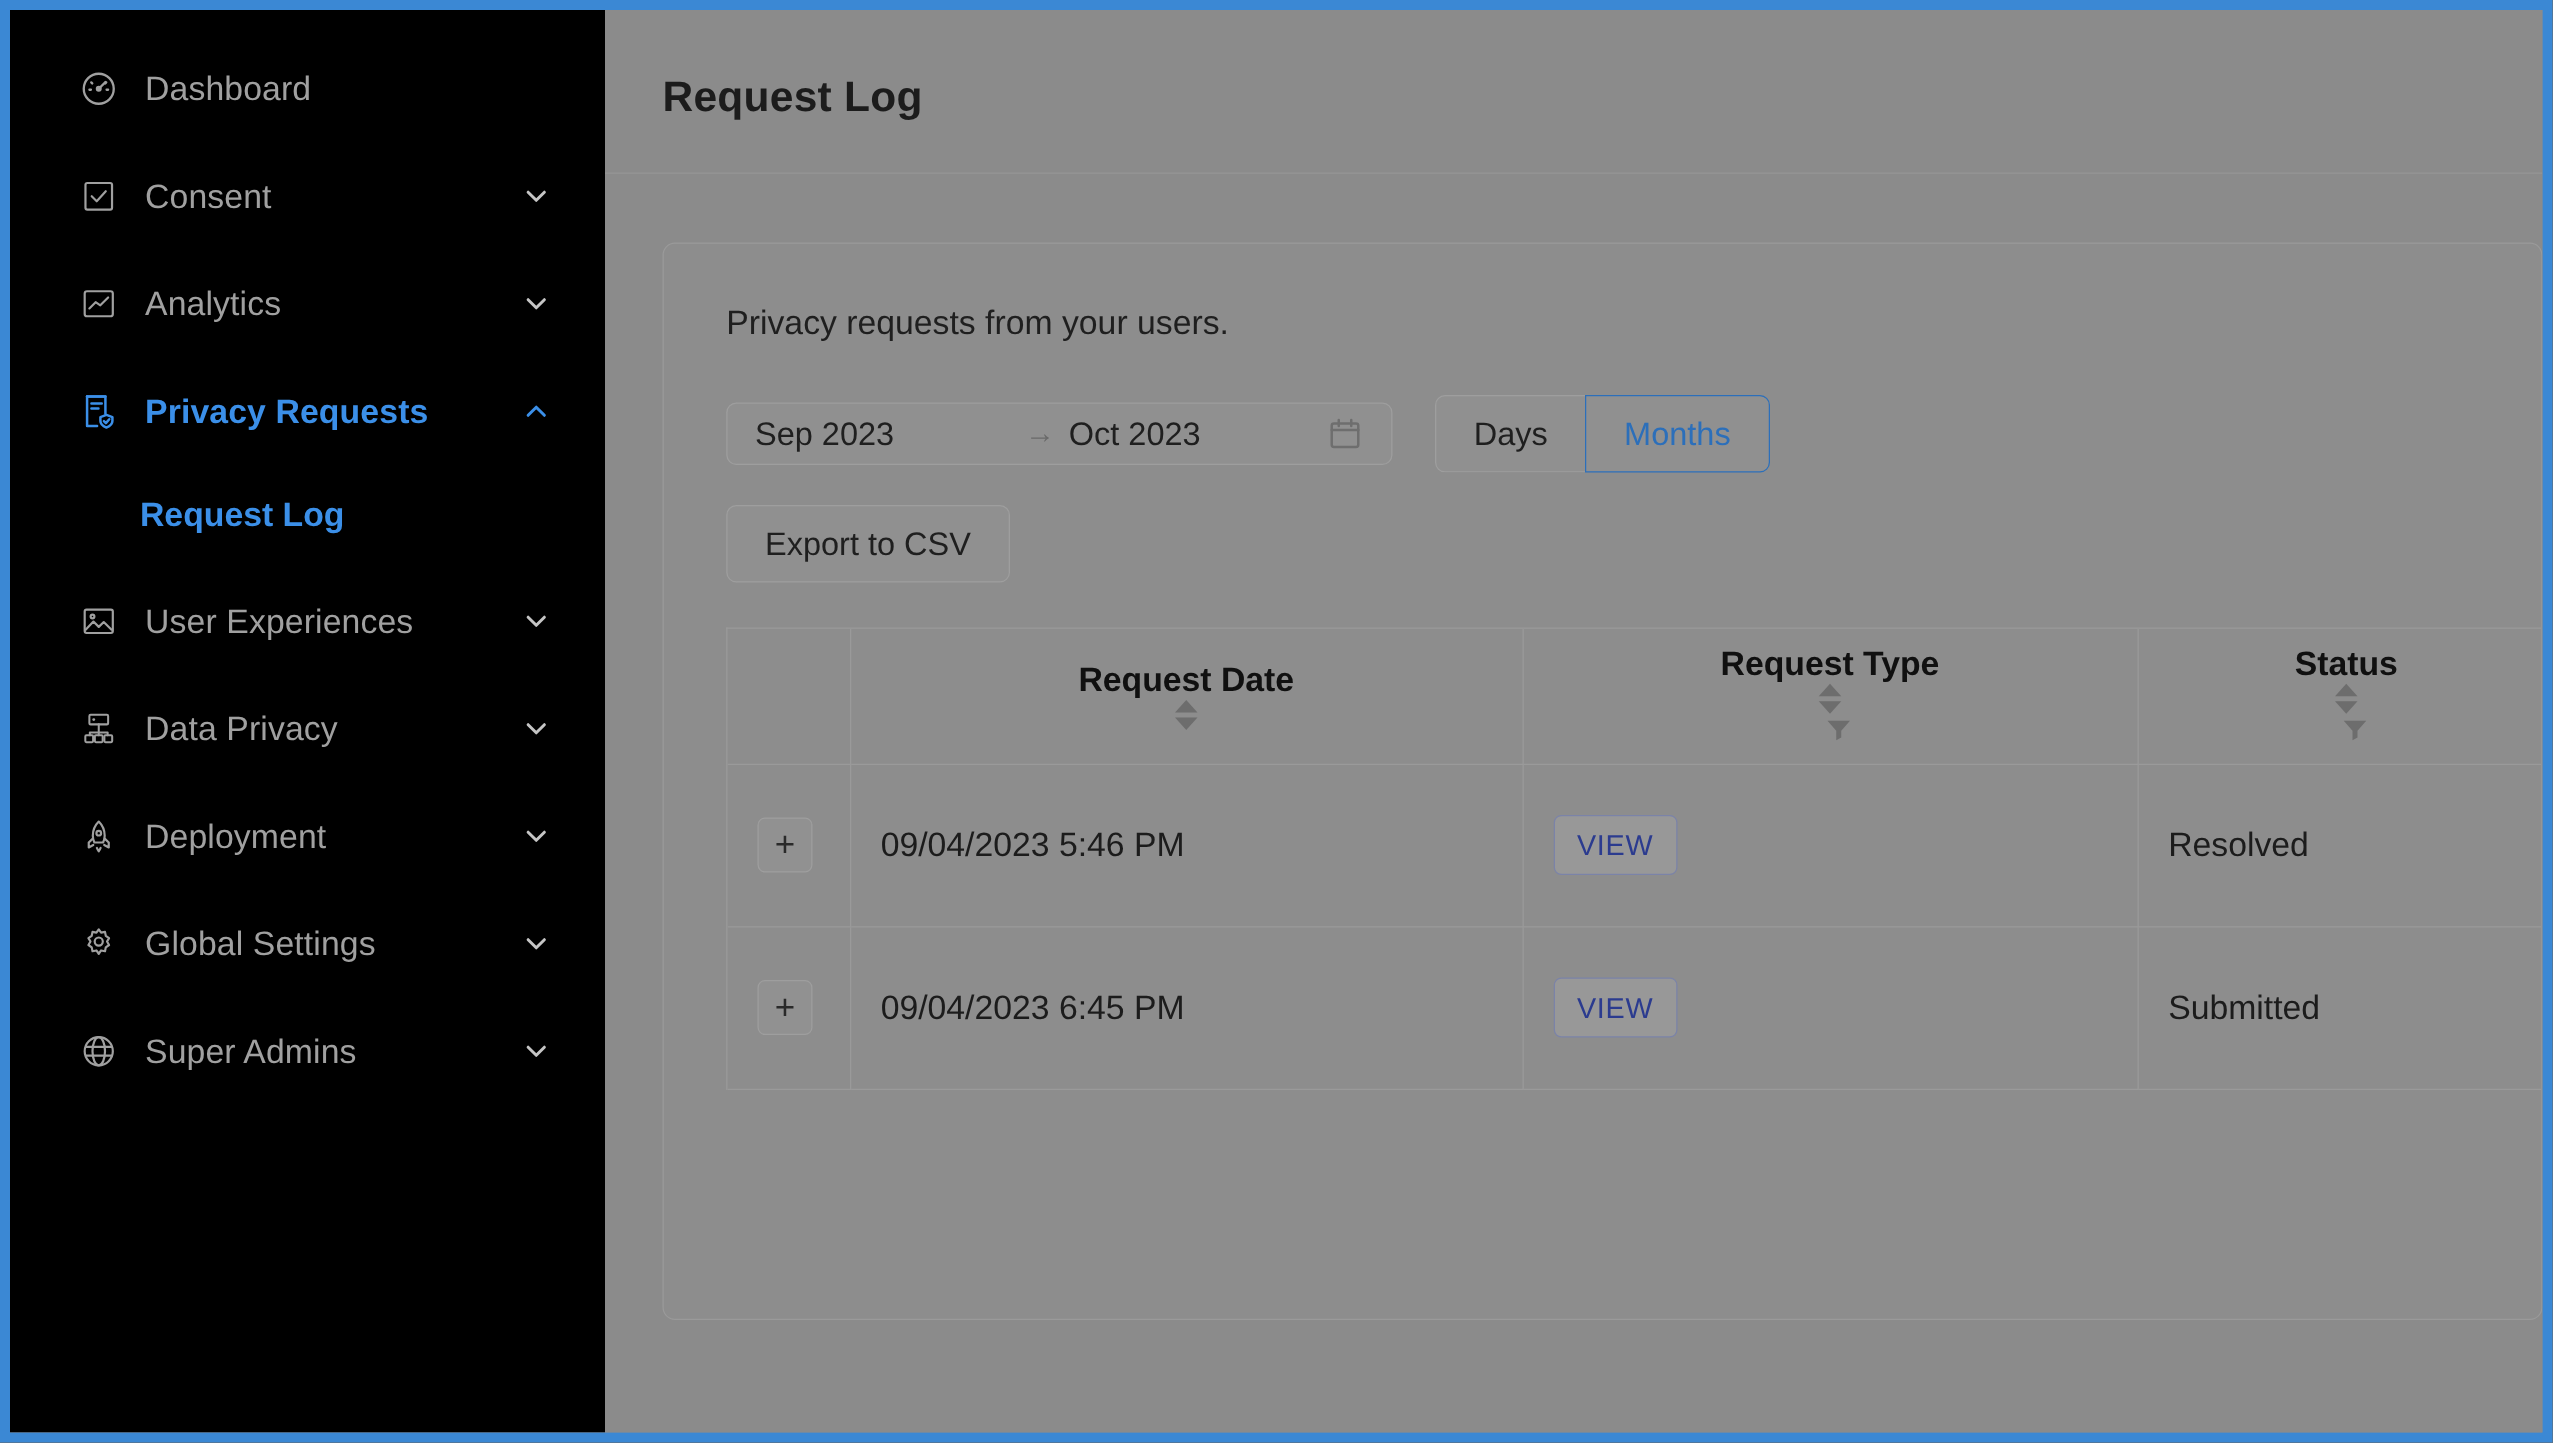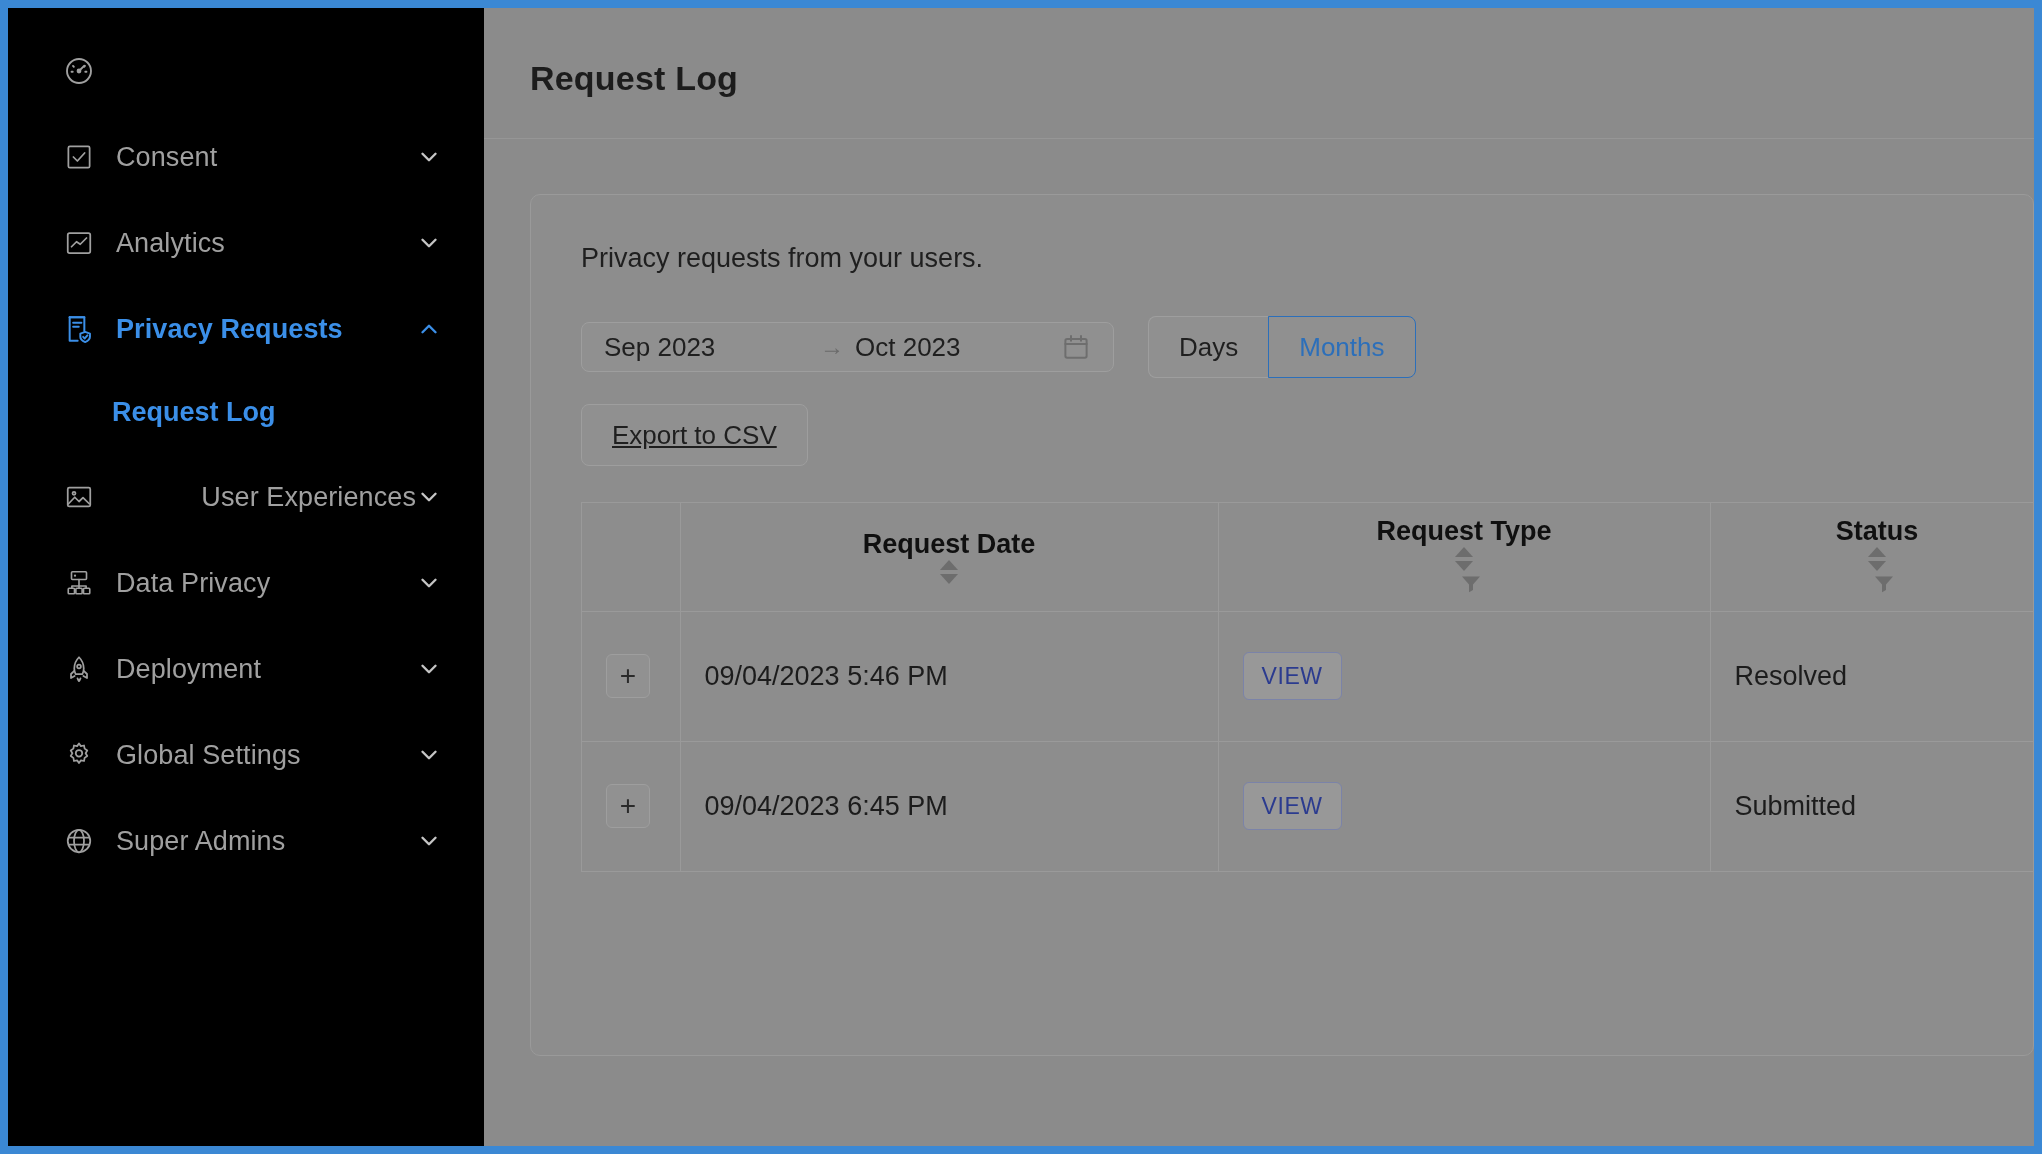--- a/index.html
+++ b/index.html
@@ -194,21 +194,20 @@
     padding: 0 30px;
     display: inline-flex;
     align-items: center;
     border: 1px solid #9e9e9e;
     border-radius: 8px;
     font-size: 26px;
     color: #1f1f1f;
     background: rgba(255,255,255,0.03);
     cursor: pointer;
     margin-bottom: 36px;
-    text-decoration: underline;
   }
 
   
   #tbl-wrap {
     border-top: 1px solid #9a9a9a;
     border-left: 1px solid #9a9a9a;
     width: 1462px;
     overflow: hidden;
   }
   table.rlog {
@@ -297,20 +296,21 @@
 
     <div class="nav-item">
       <span class="ic">
         <svg width="32" height="32" viewBox="0 0 24 24" fill="none" stroke="#a0a0a0" stroke-width="1.4" stroke-linecap="round">
           <circle cx="12" cy="12" r="9"></circle>
             <path d="M12 12l4-4"></path>
             <circle cx="12" cy="12" r="1.1" fill="#a0a0a0"></circle>
           <path d="M7.5 8.2l.6.6M16.5 8.2l-.6.6M6.4 12.6h.9M16.7 12.6h.9"></path>
         </svg>
       </span>
+      <span class="lbl">Dashboard</span>
     </div>
 
     <div class="nav-item">
       <span class="ic">
         <svg width="30" height="30" viewBox="0 0 24 24" fill="none" stroke="#a0a0a0" stroke-width="1.4" stroke-linejoin="round">
           <rect x="3.5" y="3.5" width="17" height="17" rx="1.2"></rect>
           <polyline points="7.5 12 10.7 15.2 16.5 8.8" stroke-linecap="round"></polyline>
         </svg>
       </span>
       <span class="lbl">Consent</span>
@@ -354,21 +354,21 @@
           </svg>
       </span>
     </div>
 
 
 
     <div class="sub-item current">
       <span>Request Log</span>
     </div>
 
-    <div class="nav-item" style="margin-top:24px;text-align:right;">
+    <div class="nav-item" style="margin-top:24px;">
       <span class="ic">
         <svg width="30" height="30" viewBox="0 0 24 24" fill="none" stroke="#a0a0a0" stroke-width="1.4" stroke-linejoin="round">
           <rect x="3" y="4.5" width="18" height="15" rx="1.2"></rect>
           <circle cx="8" cy="9" r="1.2"></circle>
           <path d="M3.6 17.4l5-5.2 3.4 3.4 3.2-3.1 5 4.9" stroke-linecap="round"></path>
         </svg>
       </span>
       <span class="lbl">User Experiences</span>
       <span class="chev">
         <svg width="26" height="26" viewBox="0 0 24 24" fill="none" stroke="#c5c5c5" stroke-width="2.2" stroke-linecap="round" stroke-linejoin="round">

